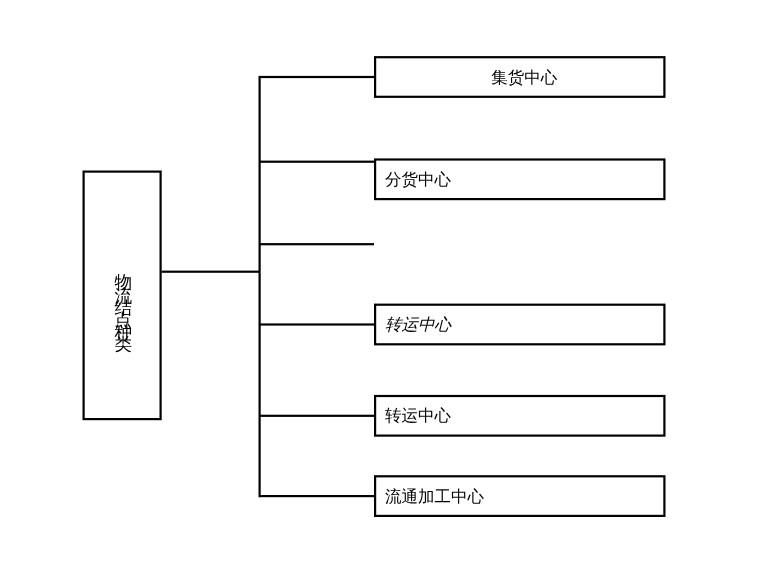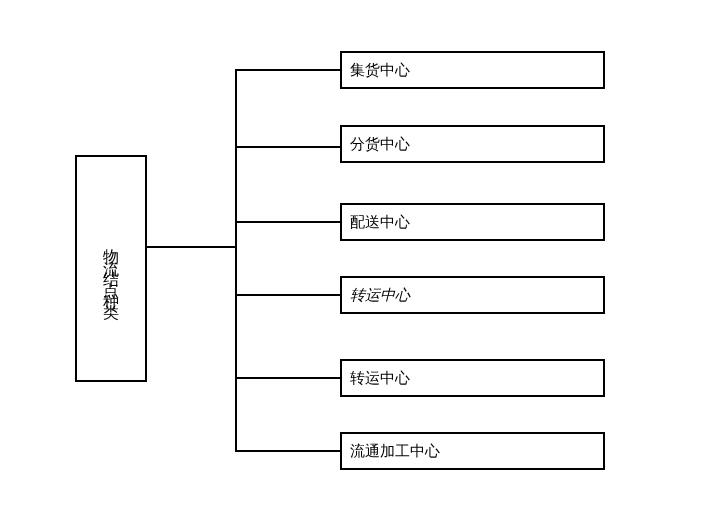--- a/index.html
+++ b/index.html
@@ -45,22 +45,22 @@
     height: 38px;
     border: 2px solid #000000;
     box-sizing: border-box;
     background: #ffffff;
     display: flex;
     align-items: center;
     padding-left: 8px;
     font-size: 15px;
     color: #000000;
   }
-  .b1 { top: 51px; }
-  .b2 { top: 125px; }
+  .b1 { top: 51px; justify-content: center; }
+  .b2 { top: 144px; }
   .b3 { top: 203px; }
   .b4 { top: 276px; font-style: italic; }
   .b5 { top: 359px; }
   .b6 { top: 432px; }
   
   .line {
     position: absolute;
     background: #000000;
   }
   .root-line   { left: 147px; top: 246px; width: 89px;  height: 2px; }
@@ -91,23 +91,20 @@
   <div class="line c6"></div>
 
   <div class="child-box b1">
     <span>集货中心</span>
   </div>
 
   <div class="child-box b2">
     <span>分货中心</span>
   </div>
 
-  <div class="child-box b3">
-    <span>配送中心</span>
-  </div>
 
   <div class="child-box b4">
     <span>转运中心</span>
   </div>
 
   <div class="child-box b5">
     <span>转运中心</span>
   </div>
 
   <div class="child-box b6">

